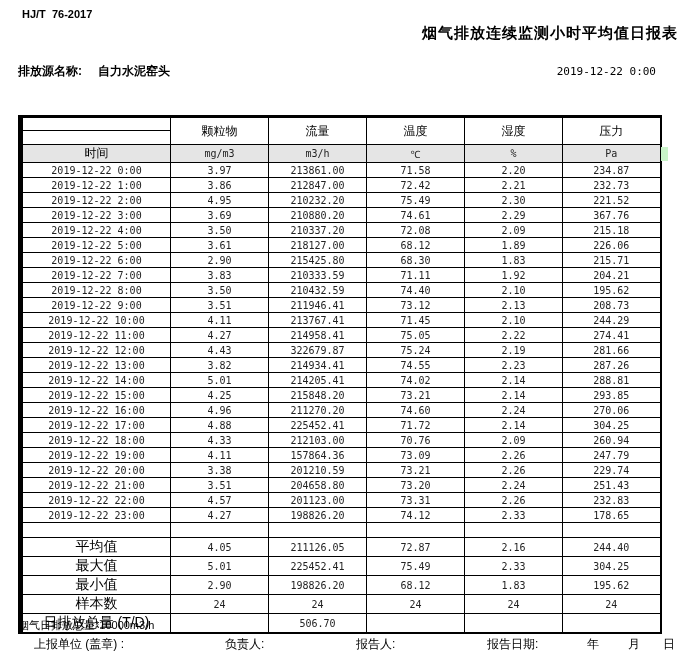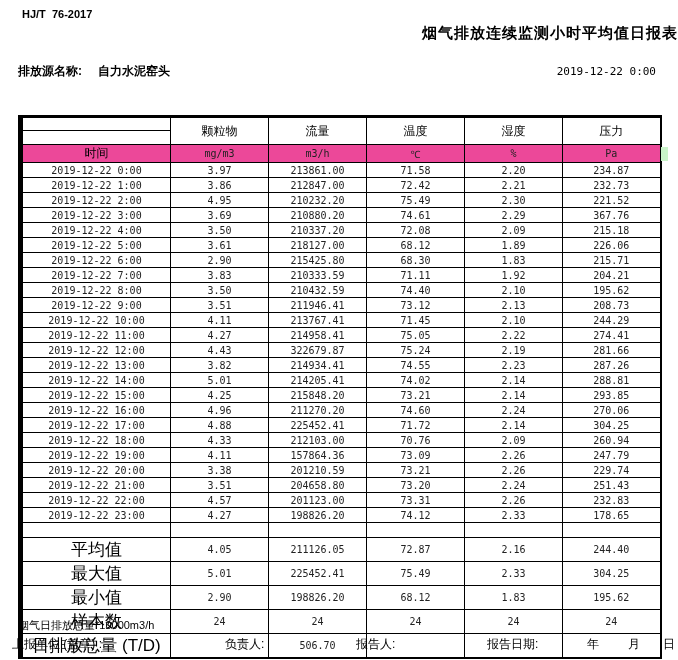--- a/index.html
+++ b/index.html
@@ -56,58 +56,58 @@
     white-space: nowrap;
     font-weight: normal;
   }
   col.c-time { width: 150px; }
   col.c-val  { width: 98px; }
 
   tr.hdr-half { height: 14px; }
   th.col-head { font-size: 12px; color: #000; }
   tr.unit-row { height: 17px; }
   tr.unit-row td {
-    background: #ec4899;
+    background: #e5e5e5;
     border-top: 2px solid #000;
     border-bottom: 2px solid #000;
     font-size: 10px;
     font-family: "DejaVu Sans Mono", monospace;
     color: #222;
   }
   tr.unit-row td.time-head {
     font-family: "Liberation Sans", sans-serif;
     font-size: 12px; color: #000;
   }
 
   #data-rows tr, #summary-rows tr { height: 15px; }
   #data-rows td, #summary-rows td {
     font-size: 10px;
     font-family: "DejaVu Sans Mono", monospace;
     color: #222;
   }
   #summary-rows td:first-child {
     font-family: "Liberation Sans", sans-serif;
-    font-size: 17px; color: #000;
+    font-size: 14px; color: #000;
   }
   tr.sep-row { height: 15px; }
   tr.sep-row td { border-top: 2px solid #000; border-bottom: 2px solid #000; }
 
   #green-overflow {
     left: 661px; top: 147px;
     width: 7px; height: 14px;
     background: #c9f3c9;
   }
 
   #footer-note {
     left: 18px; top: 618px;
     font-size: 11px;
   }
   #footer-line { left: 0; top: 636px; width: 678px; height: 16px; font-size: 12px; }
   #footer-line span { position: absolute; white-space: nowrap; }
-  #report-unit-label { left: 12px; }
+  #report-unit-label { left: 34px; }
   #responsible-label { left: 225px; }
   #reporter-label    { left: 356px; }
   #report-date-label { left: 487px; }
   #year-label  { left: 587px; }
   #month-label { left: 628px; }
   #day-label   { left: 663px; }
 </style>
 </head>
 <body>
 

